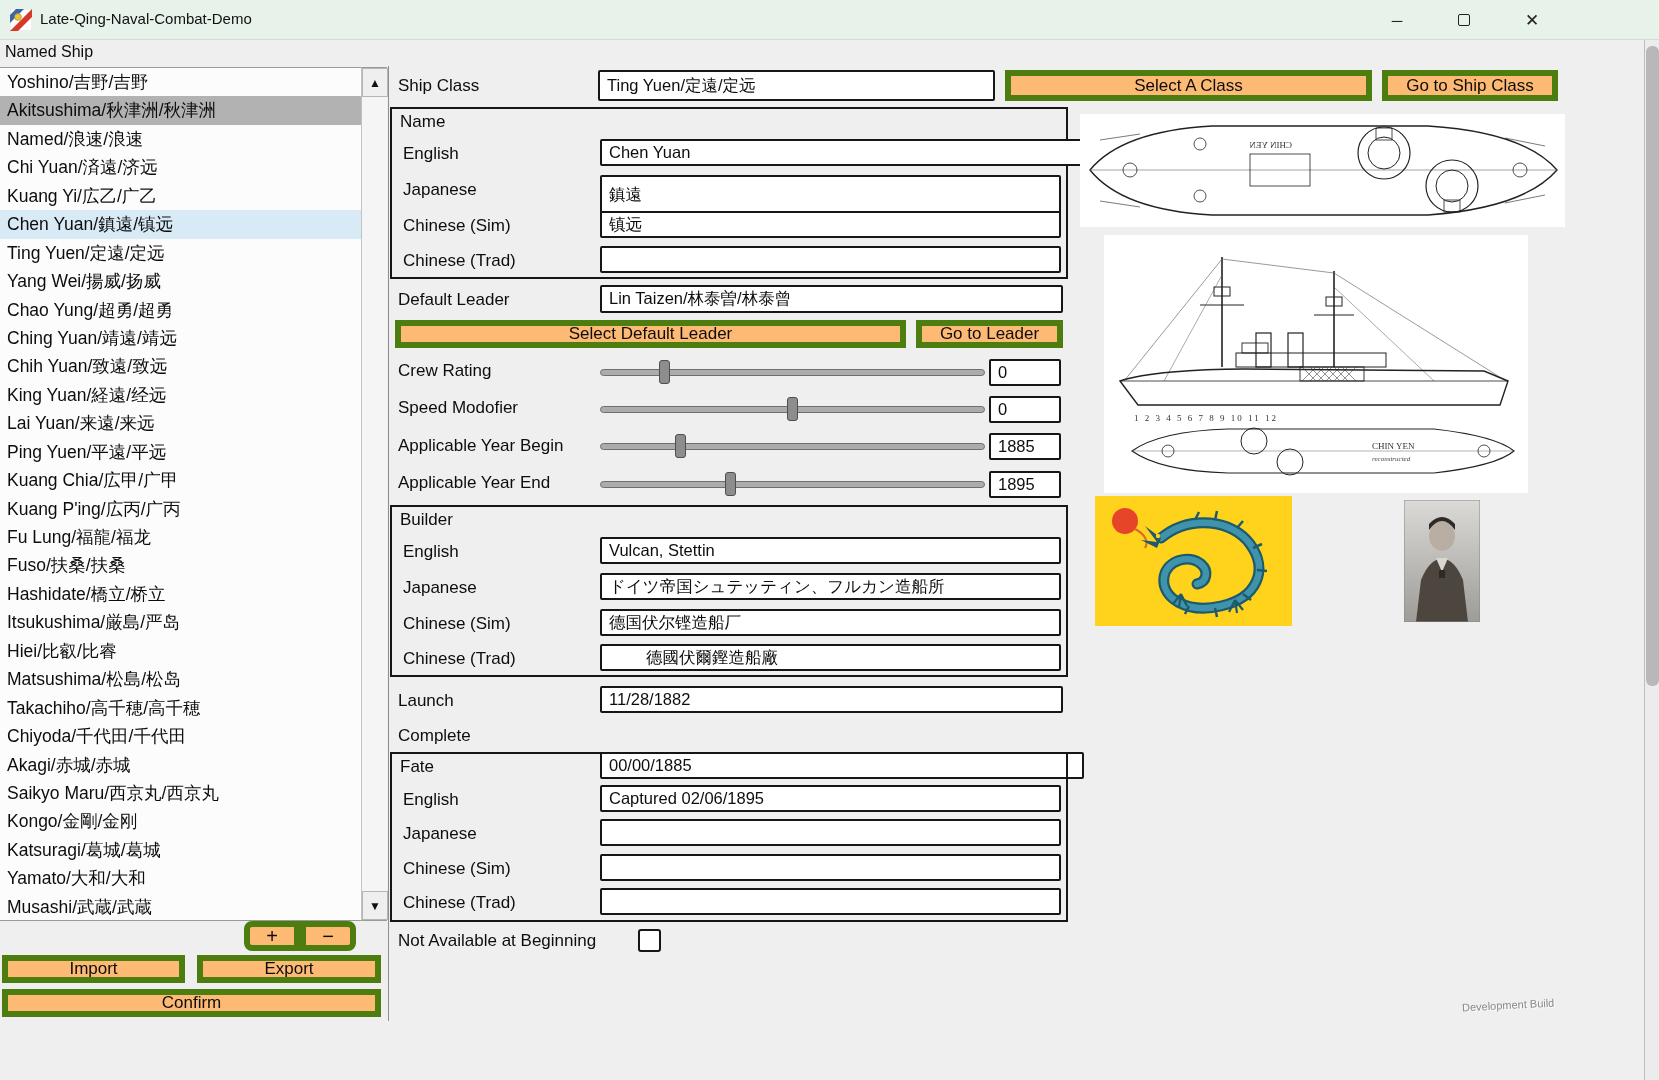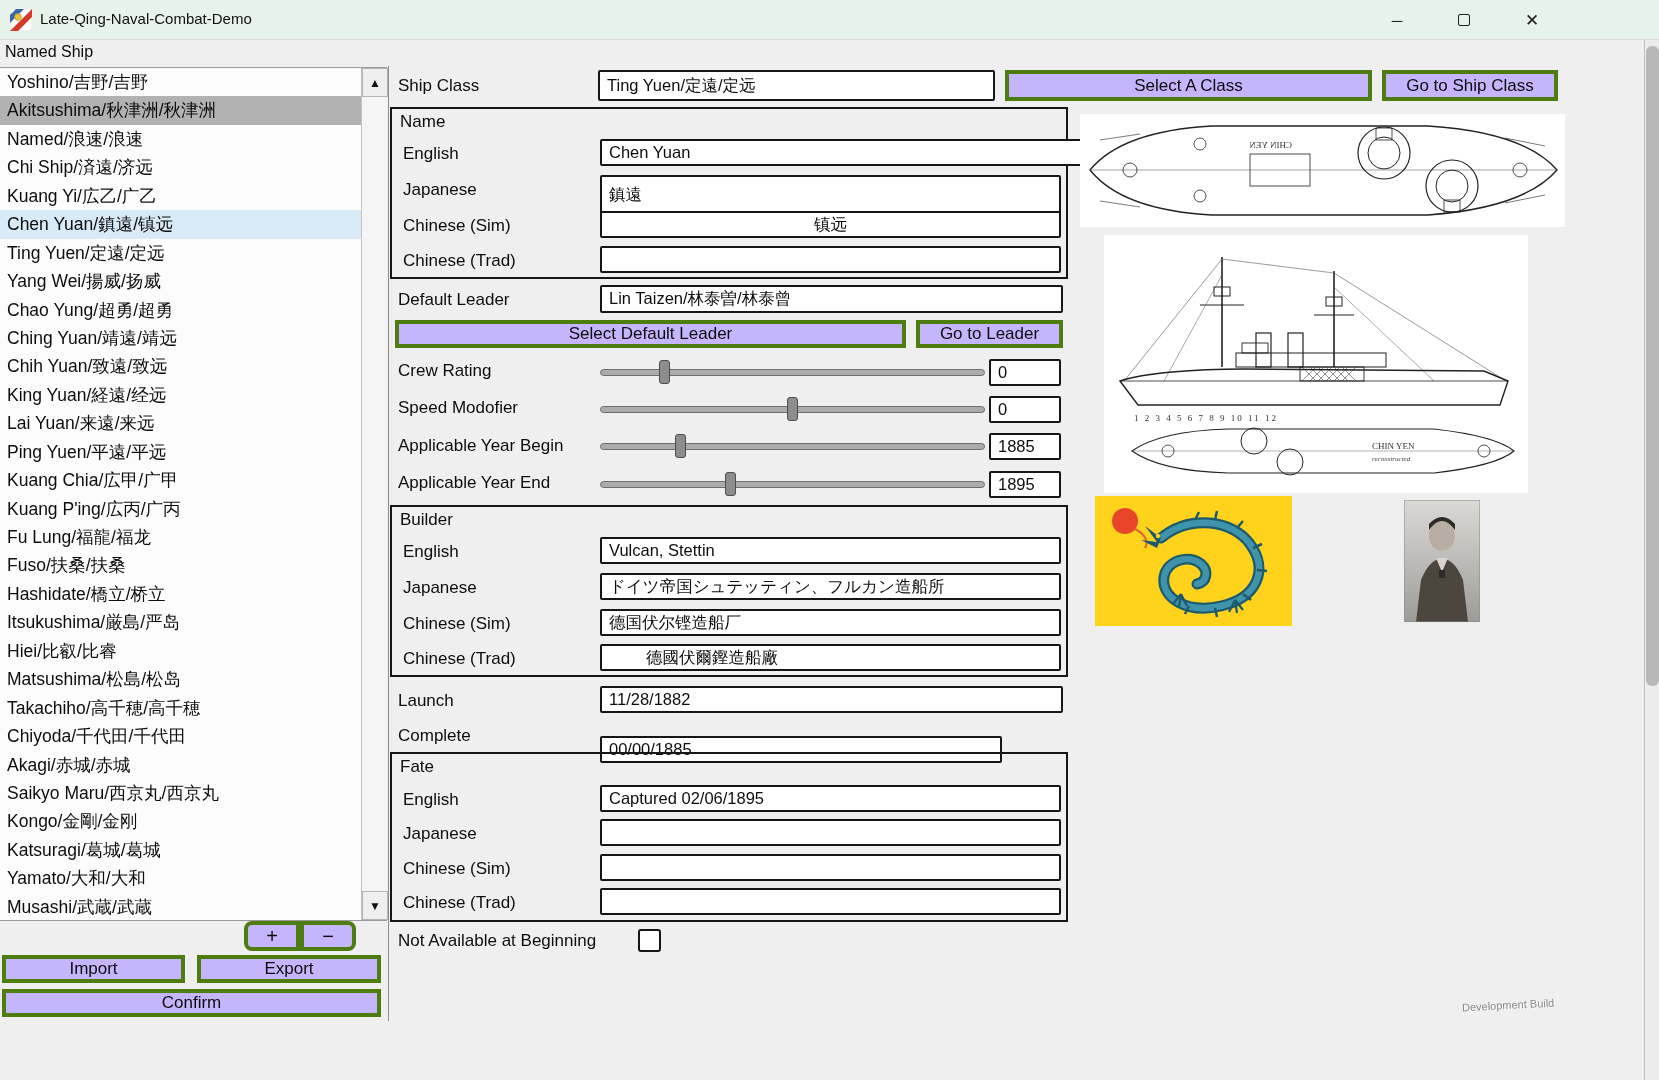--- a/index.html
+++ b/index.html
@@ -6,21 +6,21 @@
   html,body{width:1659px;height:1080px}
   body{background:#efefef;font-family:"Liberation Sans","DejaVu Sans",sans-serif;color:#0d0d0d;overflow:hidden;position:relative}
   #window{position:absolute;inset:0;background:#efefef;outline:1px solid #9a9a9a}
   .titlebar{position:absolute;left:0;top:0;width:1659px;height:40px;background:#e7f2ea;border-bottom:1px solid #d9d9d9}
   .appicon{position:absolute;left:10px;top:9px}
   .title{position:absolute;left:40px;top:10px;font-size:15px;color:#111;white-space:nowrap}
   .win-btn{position:absolute;top:0;width:46px;height:40px;display:flex;align-items:center;justify-content:center;font-size:15px;color:#222;cursor:default}
   .maxsq{display:inline-block;width:12px;height:12px;border:1.5px solid #222;border-radius:2px}
   .lbl{position:absolute;font-size:17px;white-space:nowrap;color:#0d0d0d}
   .tfield{position:absolute;border:2px solid #161616;border-radius:2px;background:#fff;font-family:inherit;font-size:16.5px;padding:0 7px;color:#0d0d0d;outline:none}
-  .btn{position:absolute;background:#c4b5fd;border:4px solid #4d7c0f;display:flex;align-items:center;justify-content:center;font-size:17px;color:#0d0d0d;cursor:default;white-space:nowrap}
+  .btn{position:absolute;background:#fdba74;border:6px solid #4d7c0f;display:flex;align-items:center;justify-content:center;font-size:17px;color:#0d0d0d;cursor:default;white-space:nowrap}
   .gbox{position:absolute;border:2px solid #161616;pointer-events:none}
   .list{position:absolute;left:0;top:67px;width:361px;height:854px;background:#fcfcfc;border-top:1px solid #9a9a9a;border-bottom:1px solid #9a9a9a;overflow:hidden}
   .list-item{height:28.45px;line-height:28.45px;padding-left:7px;font-size:17.5px;white-space:nowrap;overflow:hidden}
   .list-item.selected{background:#b2b2b2}
   .list-item.editing{background:#d9eaf7}
   .sbcol{position:absolute;left:361px;top:67px;width:26px;height:854px;background:#f5f5f5;border-top:1px solid #9a9a9a;border-left:1px solid #c2c2c2;border-bottom:1px solid #9a9a9a}
   .sbbtn{position:absolute;left:0;width:26px;height:29px;display:flex;align-items:center;justify-content:center;font-size:12px;color:#111;background:#efefef;border:1px solid #b5b5b5;cursor:default}
   .vline{position:absolute;left:388px;top:66px;width:1px;height:955px;background:#8f8f8f}
   .slider{position:absolute;height:28px}
   .slider .track{position:absolute;left:0;right:0;top:11px;height:7px;background:#acacac;border:1px solid #6e6e6e;border-radius:4px}
@@ -54,21 +54,21 @@
       <span>✕</span>
     </div>
   </div>
 
   <div class="lbl" style="left:5px;top:43px;font-size:16px">Named Ship</div>
 
   <div class="list">
       <div class="list-item">Yoshino/吉野/吉野</div>
       <div class="list-item selected">Akitsushima/秋津洲/秋津洲</div>
       <div class="list-item">Named/浪速/浪速</div>
-      <div class="list-item">Chi Ship/済遠/济远</div>
+      <div class="list-item">Chi Yuan/済遠/济远</div>
       <div class="list-item">Kuang Yi/広乙/广乙</div>
       <div class="list-item editing">Chen Yuan/鎮遠/镇远</div>
       <div class="list-item">Ting Yuen/定遠/定远</div>
       <div class="list-item">Yang Wei/揚威/扬威</div>
       <div class="list-item">Chao Yung/超勇/超勇</div>
       <div class="list-item">Ching Yuan/靖遠/靖远</div>
       <div class="list-item">Chih Yuan/致遠/致远</div>
       <div class="list-item">King Yuan/経遠/经远</div>
       <div class="list-item">Lai Yuan/来遠/来远</div>
       <div class="list-item">Ping Yuen/平遠/平远</div>
@@ -112,21 +112,21 @@
   <div class="btn" style="left:1005px;top:70px;width:367px;height:31px">Select A Class</div>
   <div class="btn" style="left:1382px;top:70px;width:176px;height:31px">Go to Ship Class</div>
 
   <div class="gbox" style="left:390px;top:107px;width:678px;height:172px"></div>
   <div class="lbl" style="left:400px;top:112px">Name</div>
   <div class="lbl" style="left:403px;top:144px">English</div>
   <input class="tfield" style="left: 600px; top: 139px; width: 492px; height: 27px;" value="Chen Yuan">
   <div class="lbl" style="left:403px;top:180px">Japanese</div>
   <input class="tfield" style="left: 600px; top: 175px; width: 461px; height: 39px;" value="鎮遠">
   <div class="lbl" style="left:403px;top:216px">Chinese (Sim)</div>
-  <input class="tfield" style="left: 600px; top: 211px; width: 461px; height: 27px; text-align: center;" value="镇远">
+  <input class="tfield" style="left: 600px; top: 211px; width: 461px; height: 27px;" value="镇远">
   <div class="lbl" style="left:403px;top:251px">Chinese (Trad)</div>
   <input class="tfield" style="left: 600px; top: 246px; width: 461px; height: 27px;" value="">
 
   <div class="lbl" style="left:398px;top:290px">Default Leader</div>
   <input class="tfield" style="left: 600px; top: 285px; width: 463px; height: 28px;" value="Lin Taizen/林泰曽/林泰曾">
   <div class="btn" style="left:395px;top:320px;width:511px;height:28px">Select Default Leader</div>
   <div class="btn" style="left:916px;top:320px;width:147px;height:28px">Go to Leader</div>
 
   <div class="lbl" style="left:398px;top:361px">Crew Rating</div>
   <div class="slider" style="left:600px;top:358px;width:385px">
@@ -163,21 +163,21 @@
   <div class="lbl" style="left:403px;top:578px">Japanese</div>
   <input class="tfield" style="left: 600px; top: 573px; width: 461px; height: 27px;" value="ドイツ帝国シュテッティン、フルカン造船所">
   <div class="lbl" style="left:403px;top:614px">Chinese (Sim)</div>
   <input class="tfield" style="left: 600px; top: 609px; width: 461px; height: 27px;" value="德国伏尔铿造船厂">
   <div class="lbl" style="left:403px;top:649px">Chinese (Trad)</div>
   <input class="tfield" style="left: 600px; top: 644px; width: 461px; height: 27px; padding-left: 44px;" value="德國伏爾鏗造船廠">
 
   <div class="lbl" style="left:398px;top:691px">Launch</div>
   <input class="tfield" style="left: 600px; top: 686px; width: 463px; height: 27px;" value="11/28/1882">
   <div class="lbl" style="left:398px;top:726px">Complete</div>
-  <input class="tfield" style="left: 600px; top: 736px; width: 402px; height: 27px;" value="00/00/1885">
+  <input class="tfield" style="left: 600px; top: 752px; width: 484px; height: 27px;" value="00/00/1885">
 
   <div class="gbox" style="left:390px;top:752px;width:678px;height:170px"></div>
   <div class="lbl" style="left:400px;top:757px">Fate</div>
   <div class="lbl" style="left:403px;top:790px">English</div>
   <input class="tfield" style="left: 600px; top: 785px; width: 461px; height: 27px;" value="Captured 02/06/1895">
   <div class="lbl" style="left:403px;top:824px">Japanese</div>
   <input class="tfield" style="left: 600px; top: 819px; width: 461px; height: 27px;" value="">
   <div class="lbl" style="left:403px;top:859px">Chinese (Sim)</div>
   <input class="tfield" style="left: 600px; top: 854px; width: 461px; height: 27px;" value="">
   <div class="lbl" style="left:403px;top:893px">Chinese (Trad)</div>

